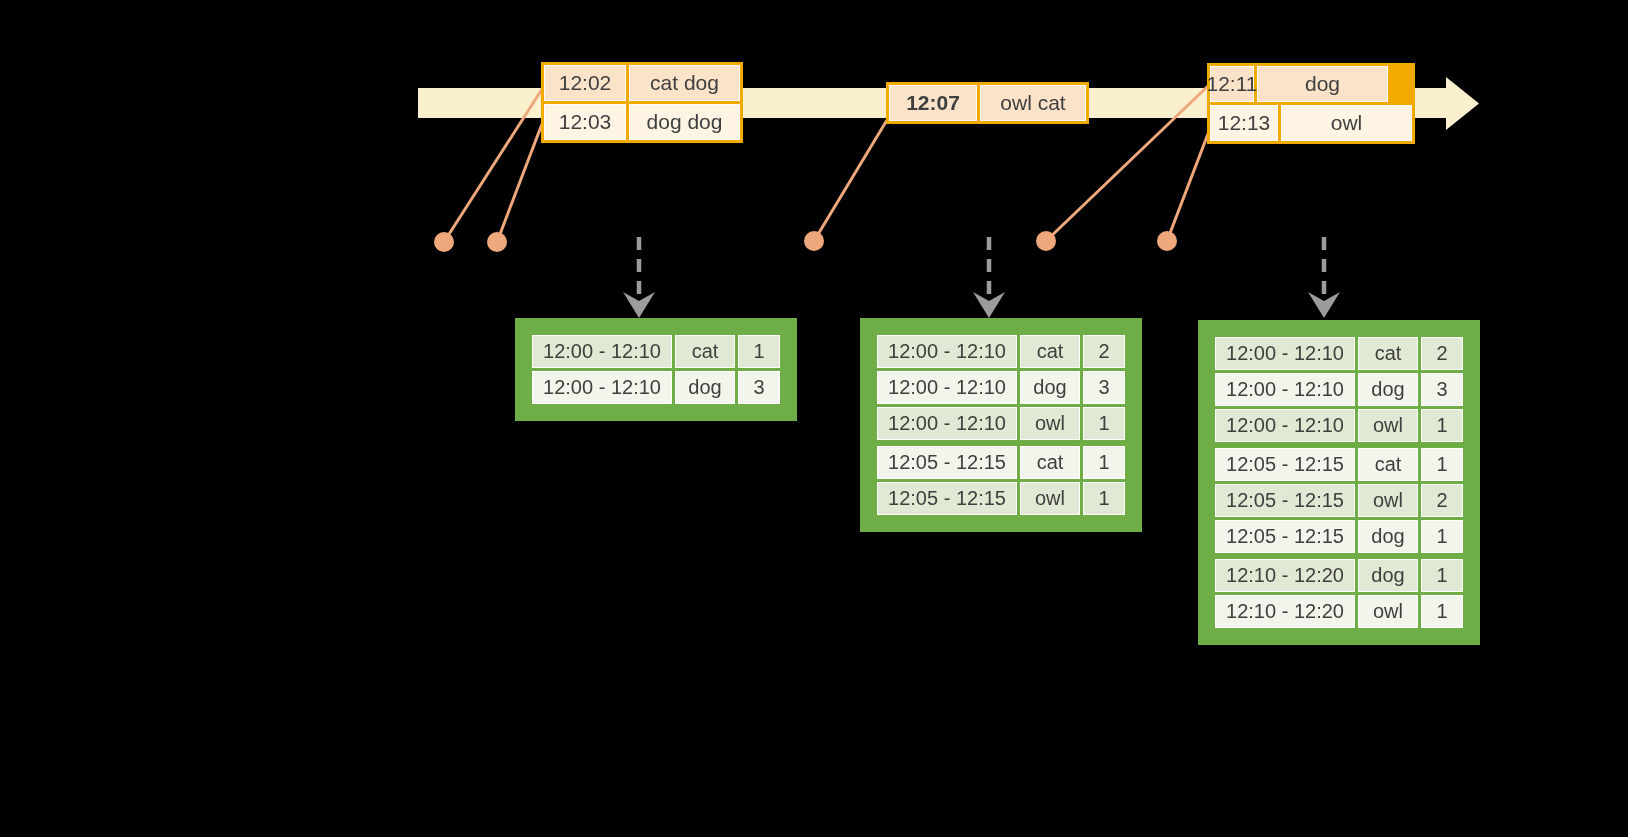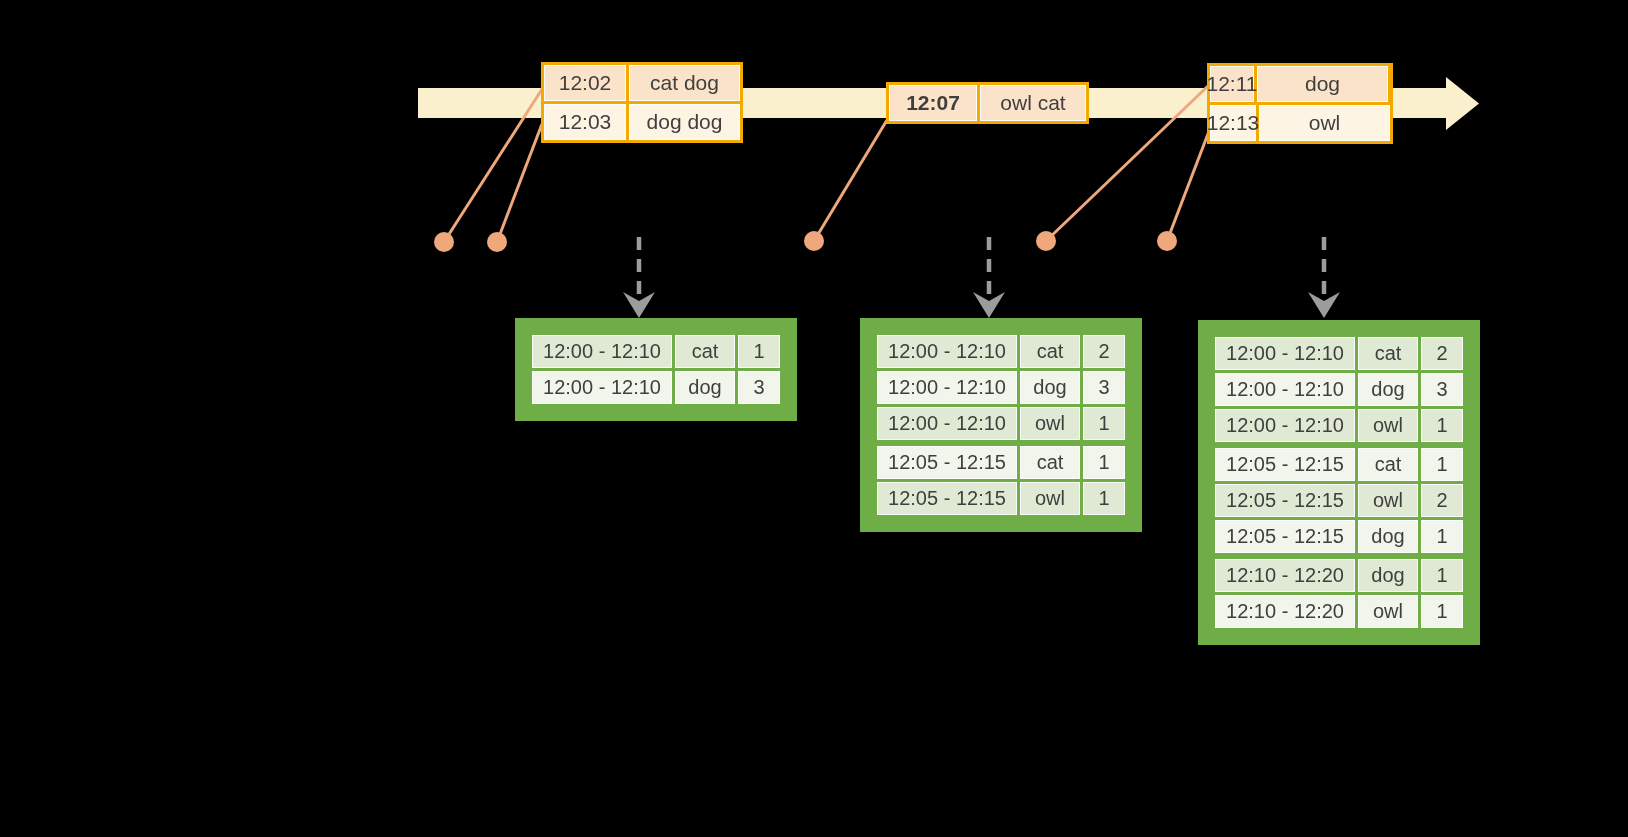--- a/index.html
+++ b/index.html
@@ -96,21 +96,21 @@
         <div class="cell" style="width: 106px;">owl cat</div>
       </div>
     </div>
 
   <div id="event-table-3" class="dtable event-table">
       <div class="trow">
         <div class="cell" style="width: 44px;">12:11</div>
         <div class="cell" style="width: 131px;">dog</div>
       </div>
       <div class="trow">
-        <div class="cell" style="width: 46px;">12:13</div>
+        <div class="cell" style="width: 68px;">12:13</div>
         <div class="cell" style="width: 131px;">owl</div>
       </div>
     </div>
 
   <div id="result-table-1" class="dtable result-table">
       <div class="trow">
         <div class="cell" style="width: 140px;">12:00 - 12:10</div>
         <div class="cell" style="width: 60px;">cat</div>
         <div class="cell" style="width: 42px;">1</div>
       </div>

